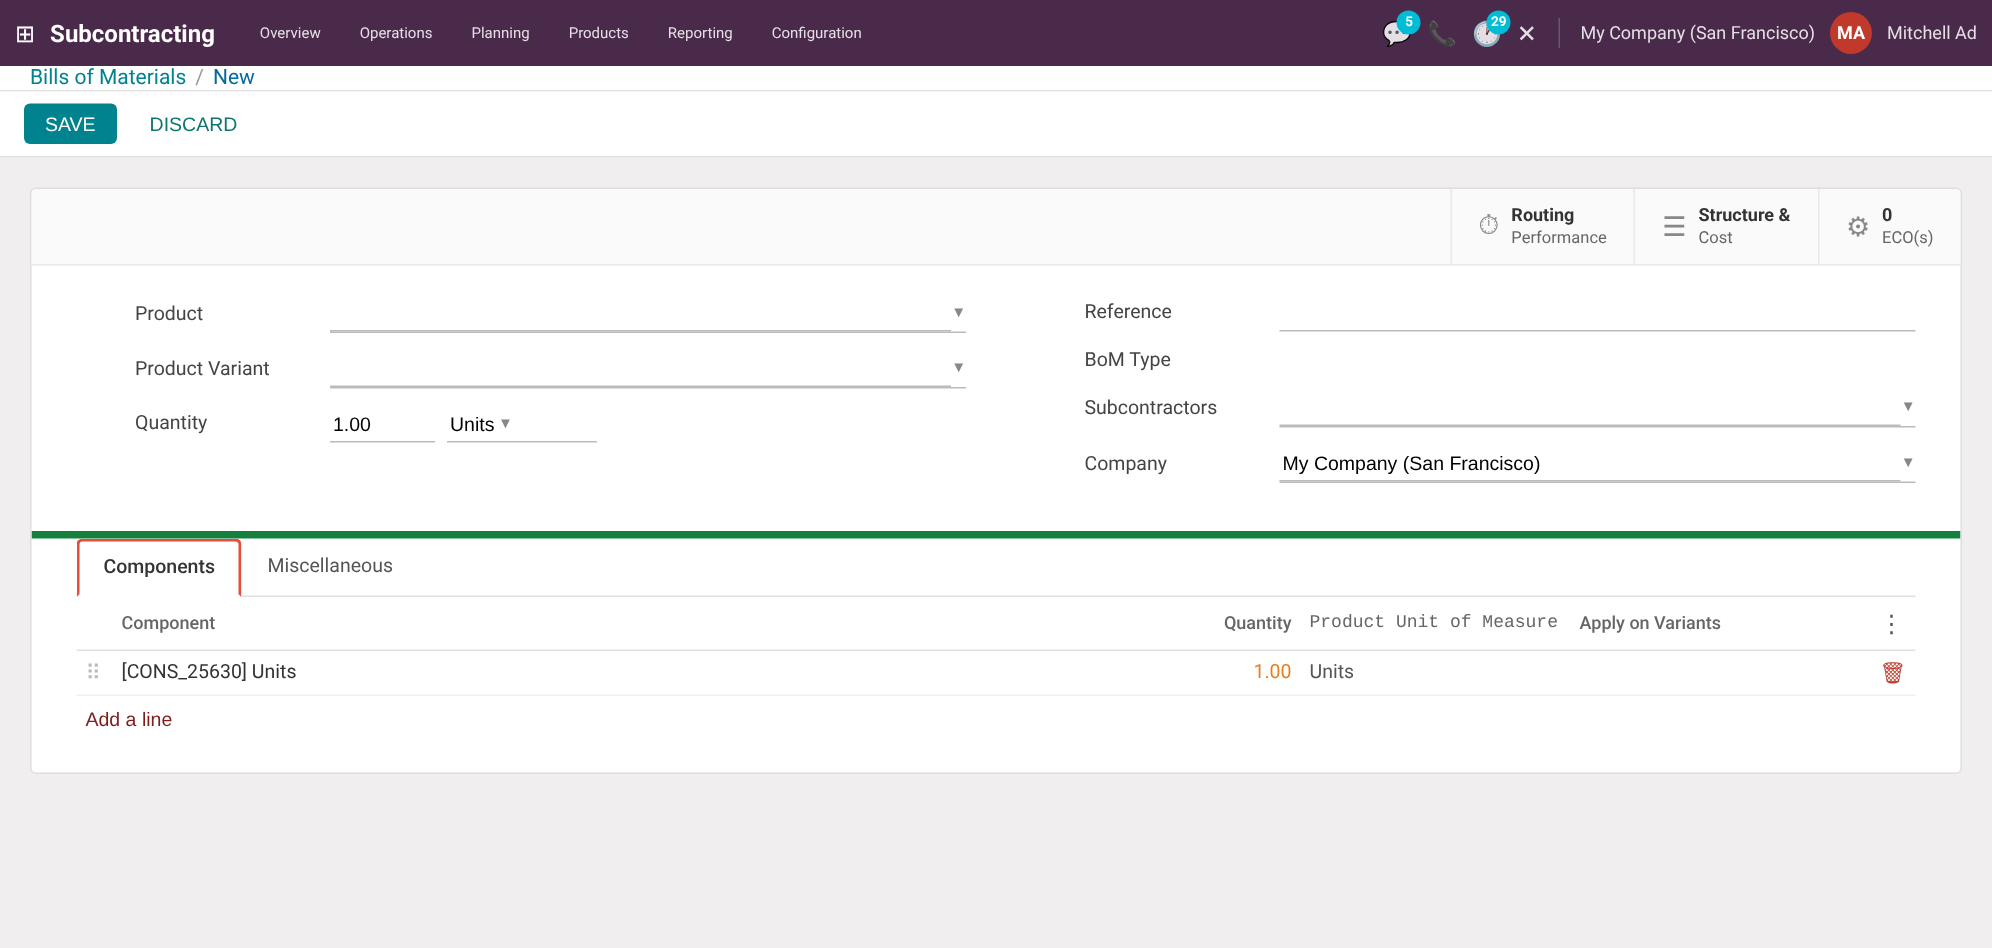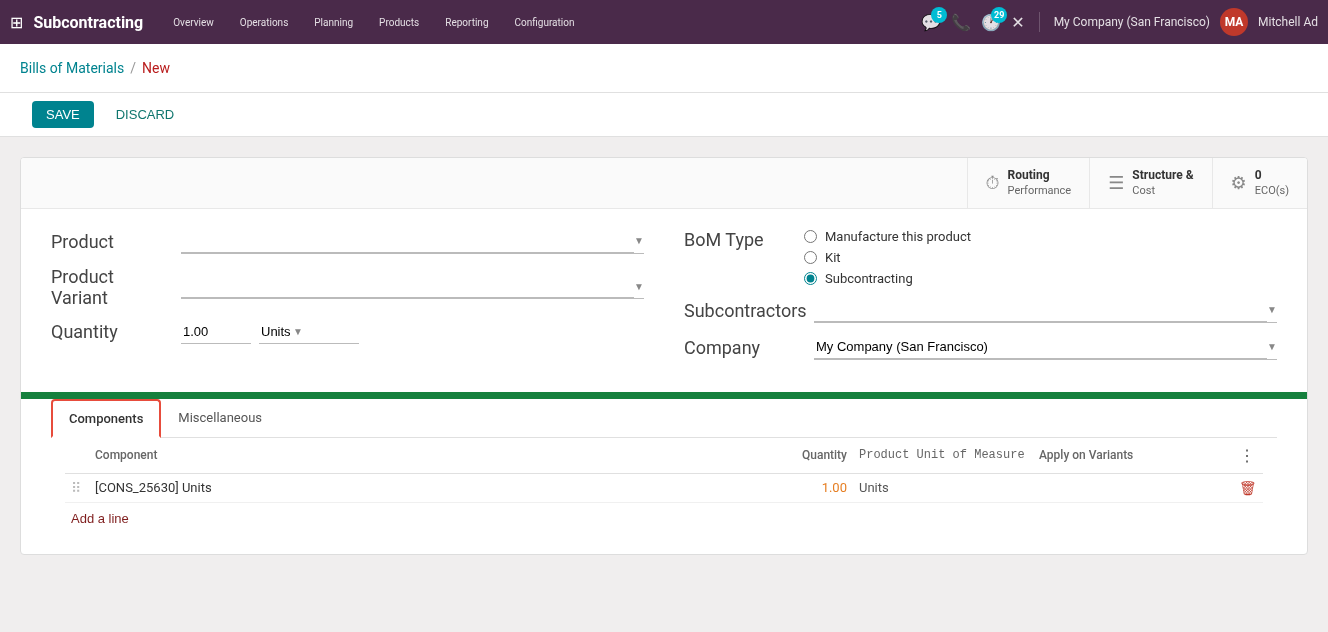--- a/index.html
+++ b/index.html
@@ -89,37 +89,37 @@
       font-weight: bold;
     }
     .topnav-username {
       color: rgba(255,255,255,0.85);
       font-size: 12px;
     }
 
     
     .breadcrumb-bar {
       background: #fff;
-      padding: 16px 20px;
+      padding: 0 20px;
       display: flex;
       align-items: center;
       border-bottom: 1px solid #e0e0e0;
     }
     .breadcrumb-link {
       color: #00838f;
       cursor: pointer;
       font-size: 14px;
     }
     .breadcrumb-sep { color: #999; margin: 0 6px; font-size: 14px; }
-    .breadcrumb-current { color: #b91c1c; font-size: 14px; }
+    .breadcrumb-current { color: #0369a1; font-size: 14px; }
 
     
     .action-bar {
       background: #fff;
-      padding: 8px 32px;
+      padding: 8px 16px;
       display: flex;
       align-items: flex-end;
       gap: 8px;
       border-bottom: 1px solid #e0e0e0;
     }
     .btn-save {
       background: #00838f;
       color: #fff;
       border: none;
       padding: 6px 14px;
@@ -177,24 +177,25 @@
       gap: 0 40px;
     }
 
     .form-group {
       display: flex;
       align-items: center;
       margin-bottom: 12px;
       gap: 10px;
     }
     .form-label {
-      font-size: 18px;
+      font-size: 13px;
       color: #444;
       width: 120px;
       flex-shrink: 0;
+      margin-left: 39px;
     }
     .form-input {
       flex: 1;
       border: none;
       border-bottom: 1px solid #bbb;
       padding: 4px 2px;
       font-size: 13px;
       outline: none;
       background: transparent;
     }
@@ -243,21 +244,21 @@
     .subcontractors-group { display: flex; align-items: center; gap: 10px; margin-bottom: 12px; }
     .sub-select-wrapper {
       flex: 1;
       display: flex;
       align-items: center;
       border-bottom: 1px solid #bbb;
     }
 
     
     .tabs-section {
-      border-top: 7px solid #15803d;
+      border-top: 5px solid #15803d;
       padding: 0 30px;
     }
     .tab-list {
       display: flex;
       border-bottom: 1px solid #e0e0e0;
     }
     .tab-item {
       padding: 10px 16px;
       cursor: pointer;
       font-size: 13px;
@@ -269,21 +270,21 @@
     .tab-item.active {
       border-color: #e0e0e0 #e0e0e0 #fff;
       background: #fff;
       color: #333;
       font-weight: 500;
       border: 2px solid #e74c3c;
       border-bottom-color: #fff;
     }
 
     
-    .table-section { padding: 0 44px 20px; }
+    .table-section { padding: 0 30px 20px; }
     .comp-table { width: 100%; border-collapse: collapse; }
     .comp-table th {
       text-align: left;
       font-size: 12px;
       color: #666;
       font-weight: 500;
       padding: 8px 6px;
       border-bottom: 1px solid #e0e0e0;
     }
     .comp-table td {
@@ -401,38 +402,28 @@
               <select class="unit-select">
                 <option>Units</option>
               </select>
               <span class="select-arrow">▼</span>
             </div>
           </div>
         </div>
       </div>
 
       <div>
+        <div class="form-group">
+          <label class="form-label">Reference</label>
+          <input class="form-input" type="text" value="" style="">
+        </div>
 
         <div class="bom-type-section">
           <div style="display:flex; align-items:flex-start;">
             <label class="form-label">BoM Type</label>
-            <div class="radio-group" style="margin-left:0;">
-              <label class="radio-option">
-                <input type="radio" class="radio-input" name="bom_type" value="manufacture" style="">
-                <span>Manufacture this product</span>
-              </label>
-              <label class="radio-option">
-                <input type="radio" class="radio-input" name="bom_type" value="kit" style="">
-                <span>Kit</span>
-              </label>
-              <label class="radio-option">
-                <input type="radio" class="radio-input" name="bom_type" value="subcontracting" checked="" style="">
-                <span>Subcontracting</span>
-              </label>
-            </div>
           </div>
         </div>
 
         <div class="subcontractors-group">
           <label class="form-label">Subcontractors</label>
           <div class="sub-select-wrapper">
             <input class="form-input" type="text" value="" style="">
             <span class="select-arrow">▼</span>
           </div>
         </div>

